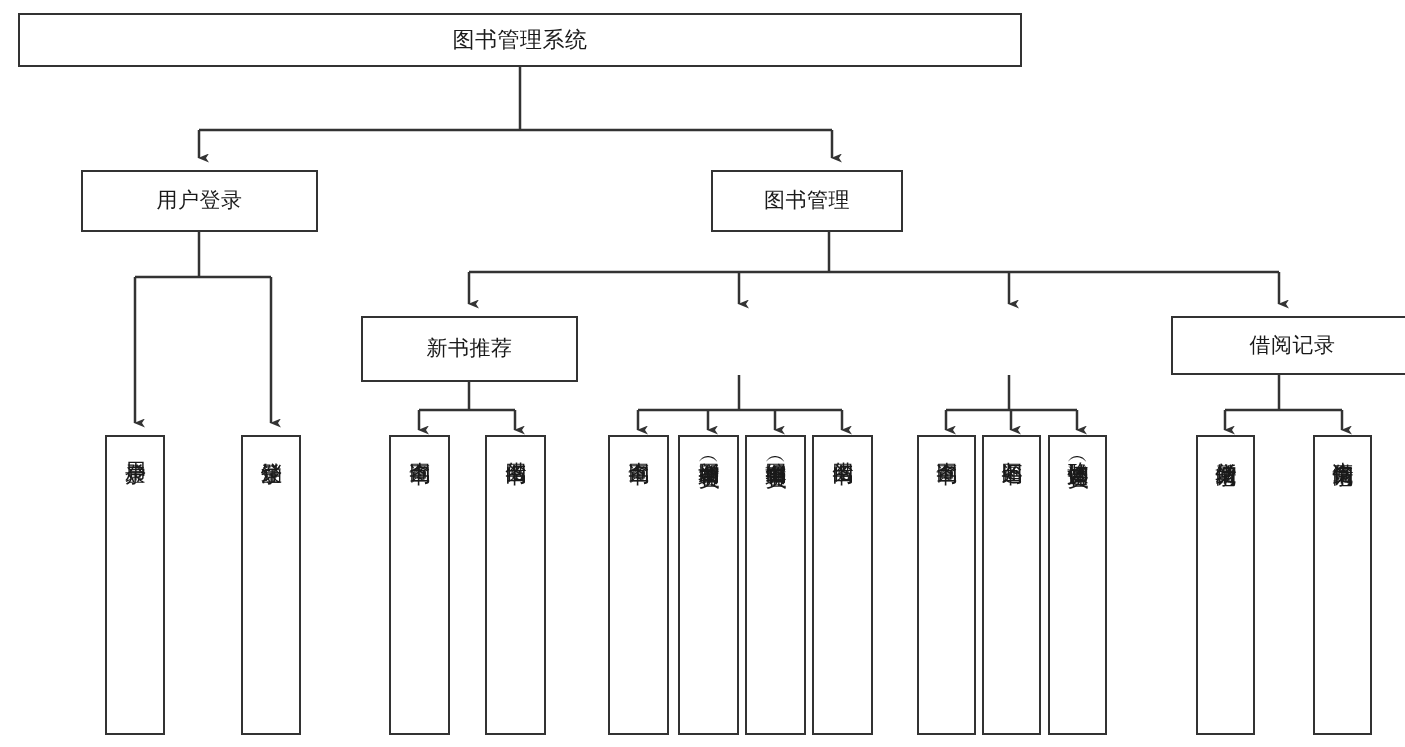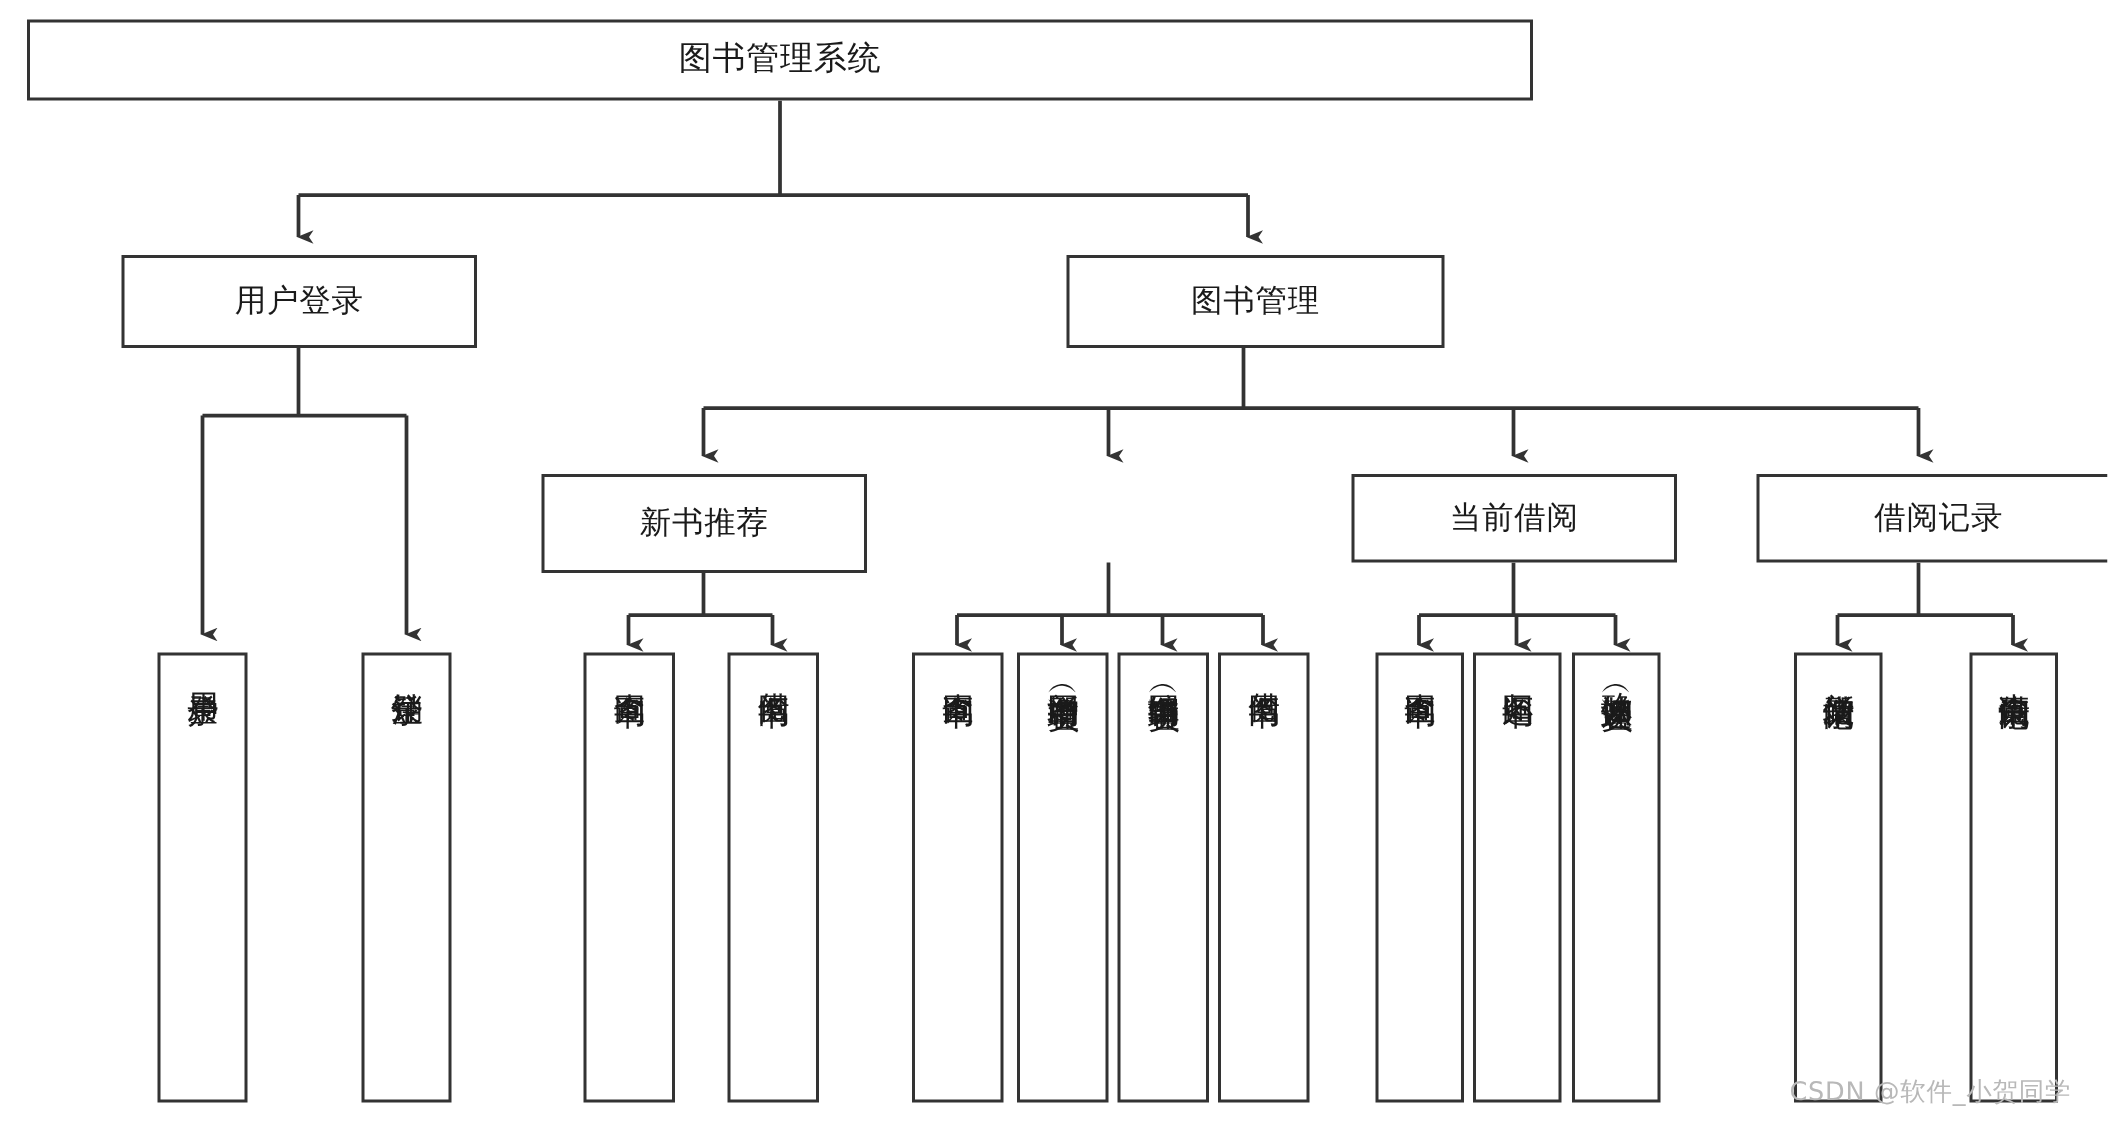--- a/index.html
+++ b/index.html
@@ -118,24 +118,23 @@
       <path d="M1279,375 L1279,410"></path>
       <path d="M1225,410 L1342,410"></path>
       <path d="M1225,410 L1225,430" marker-end="url(#arrowhead)"></path>
       <path d="M1342,410 L1342,430" marker-end="url(#arrowhead)"></path>
     </g>
   </svg>
 
   <div class="node horiz root" style="left: 18px; top: 13px; width: 1004px; height: 54px;">图书管理系统</div>
 
   <div class="node horiz" style="left: 81px; top: 170px; width: 237px; height: 62px;">用户登录</div>
-  <div class="node horiz" style="left: 711px; top: 170px; width: 252px; height: 62px;">图书管理</div>
+  <div class="node horiz" style="left: 711px; top: 170px; width: 192px; height: 62px;">图书管理</div>
 
   <div class="node horiz" style="left: 361px; top: 316px; width: 217px; height: 66px;">新书推荐</div>
-  <div class="node horiz" style="left: 901px; top: 316px; width: 217px; height: 59px;">当前借阅</div>
   <div class="node horiz" style="left: 1171px; top: 316px; width: 243px; height: 59px;">借阅记录</div>
 
   <div class="node leaf" style="left: 105px; top: 435px; width: 60px; height: 300px;">
     <span class="leaf-text">用户登录</span>
   </div>
   <div class="node leaf" style="left: 241px; top: 435px; width: 60px; height: 300px;">
     <span class="leaf-text">注销登录</span>
   </div>
   <div class="node leaf" style="left: 389px; top: 435px; width: 61px; height: 300px;">
     <span class="leaf-text">查询图书</span>
@@ -164,15 +163,14 @@
   <div class="node leaf" style="left: 1048px; top: 435px; width: 59px; height: 300px;">
     <span class="leaf-text">确认归还（管理员）</span>
   </div>
   <div class="node leaf" style="left: 1196px; top: 435px; width: 59px; height: 300px;">
     <span class="leaf-text">新增借阅记录</span>
   </div>
   <div class="node leaf" style="left: 1313px; top: 435px; width: 59px; height: 300px;">
     <span class="leaf-text">查询借阅记录</span>
   </div>
 
-  <div class="watermark" style="left: 1193px; top: 716px;">CSDN @软件_小贺同学</div>
 
 </div>
 
 </body></html>

